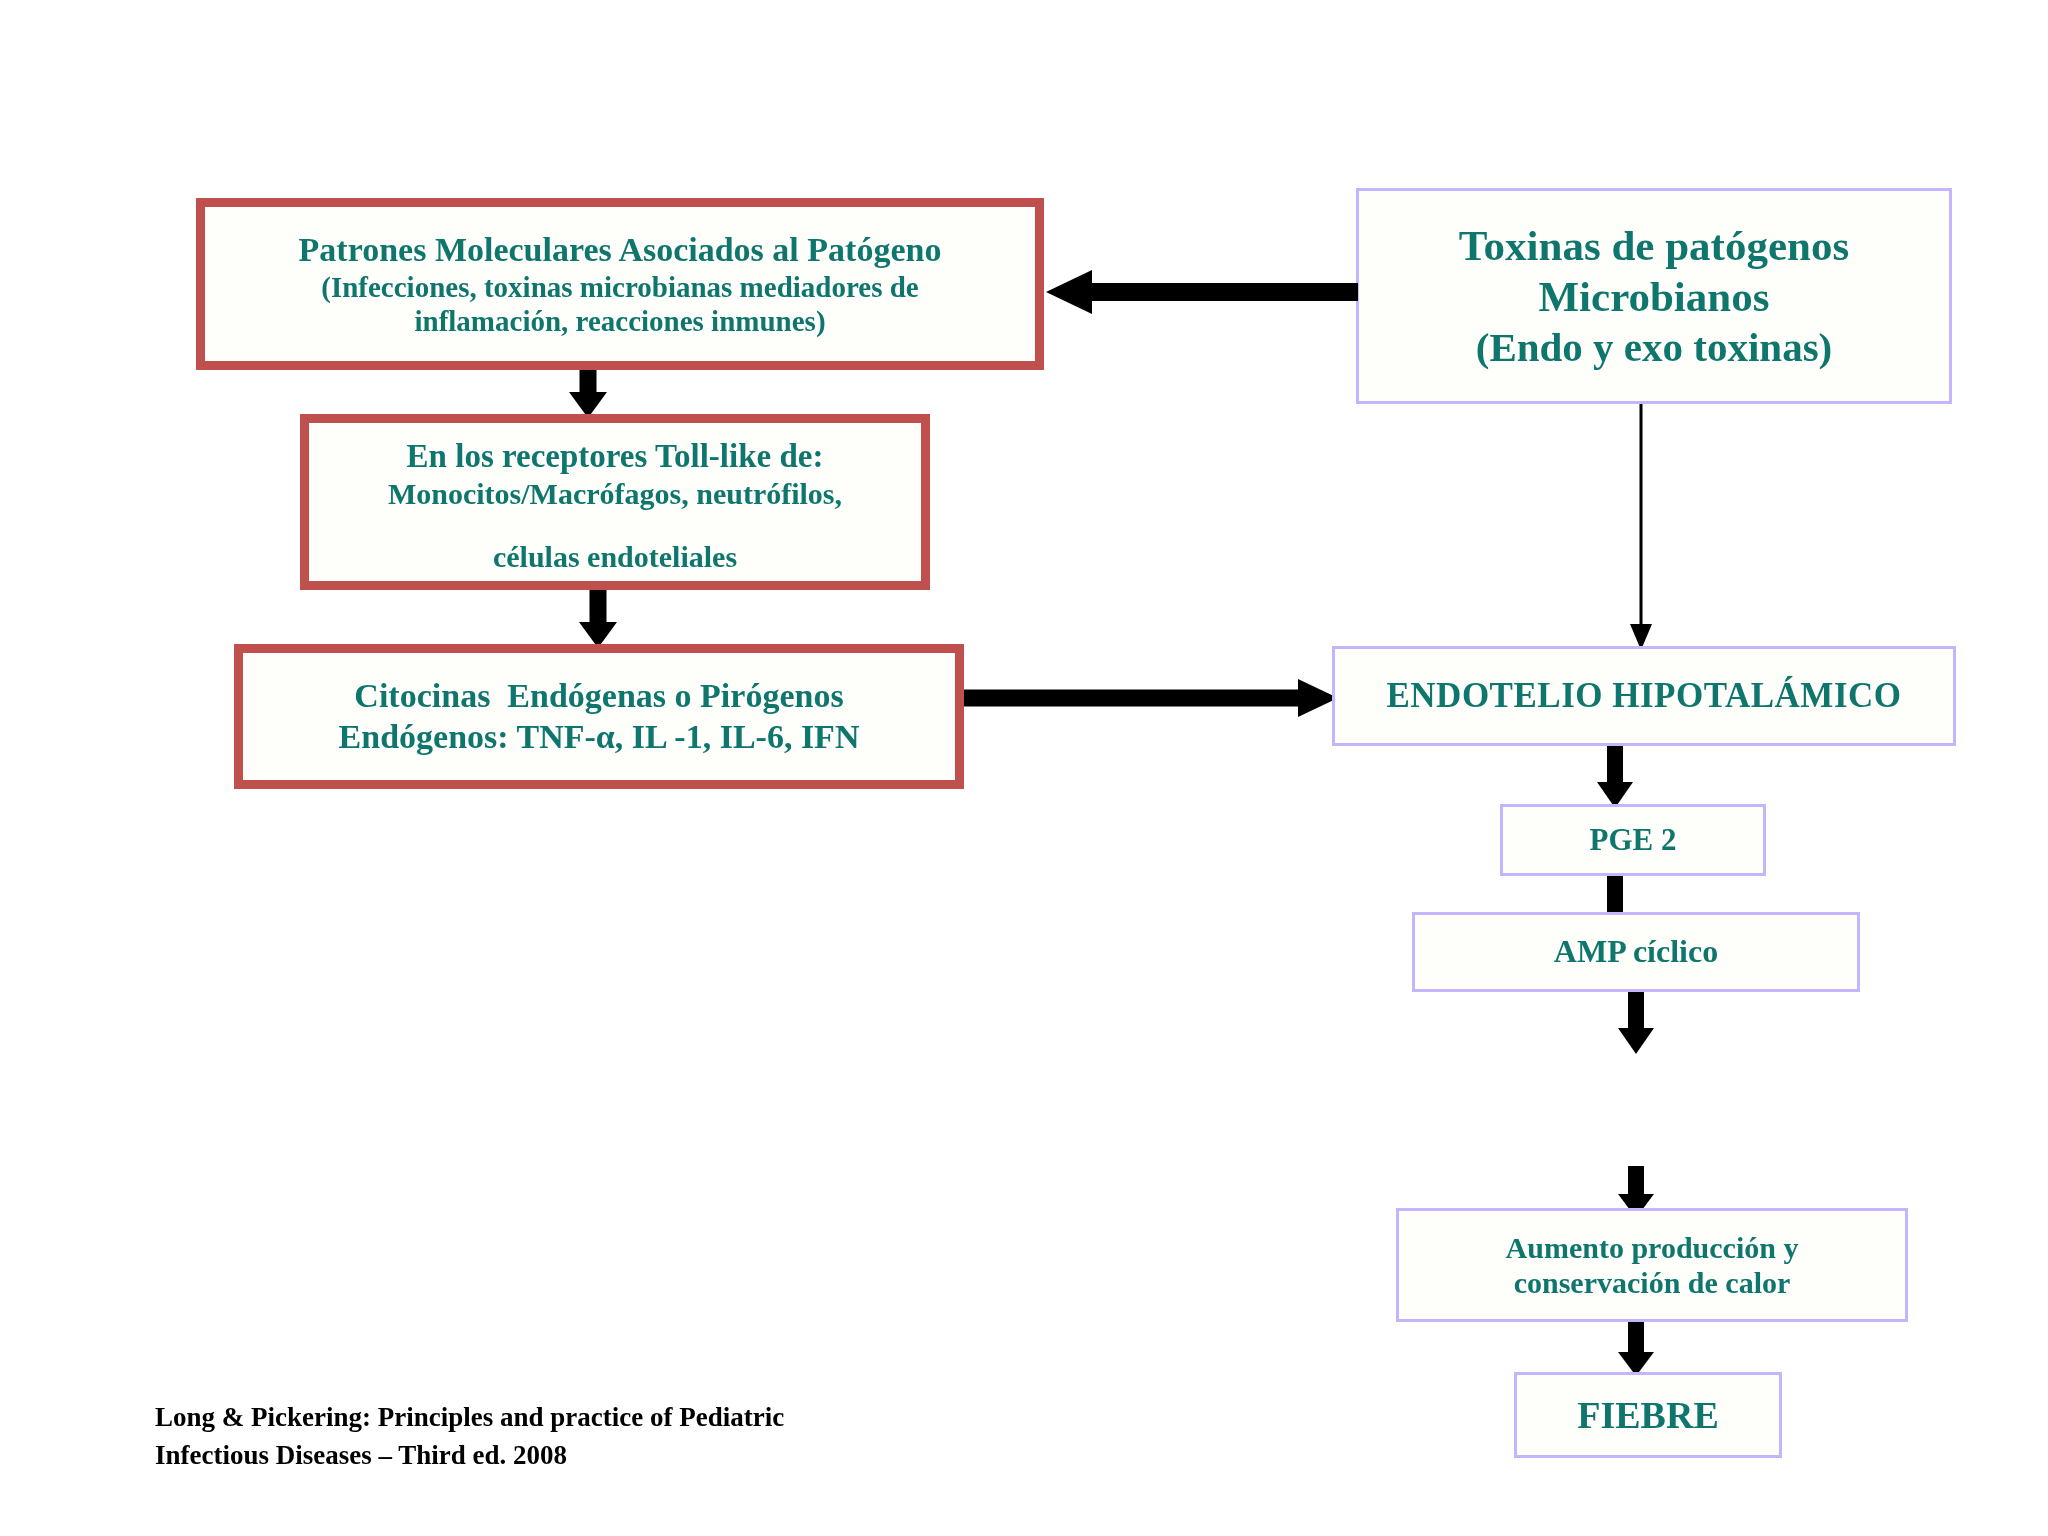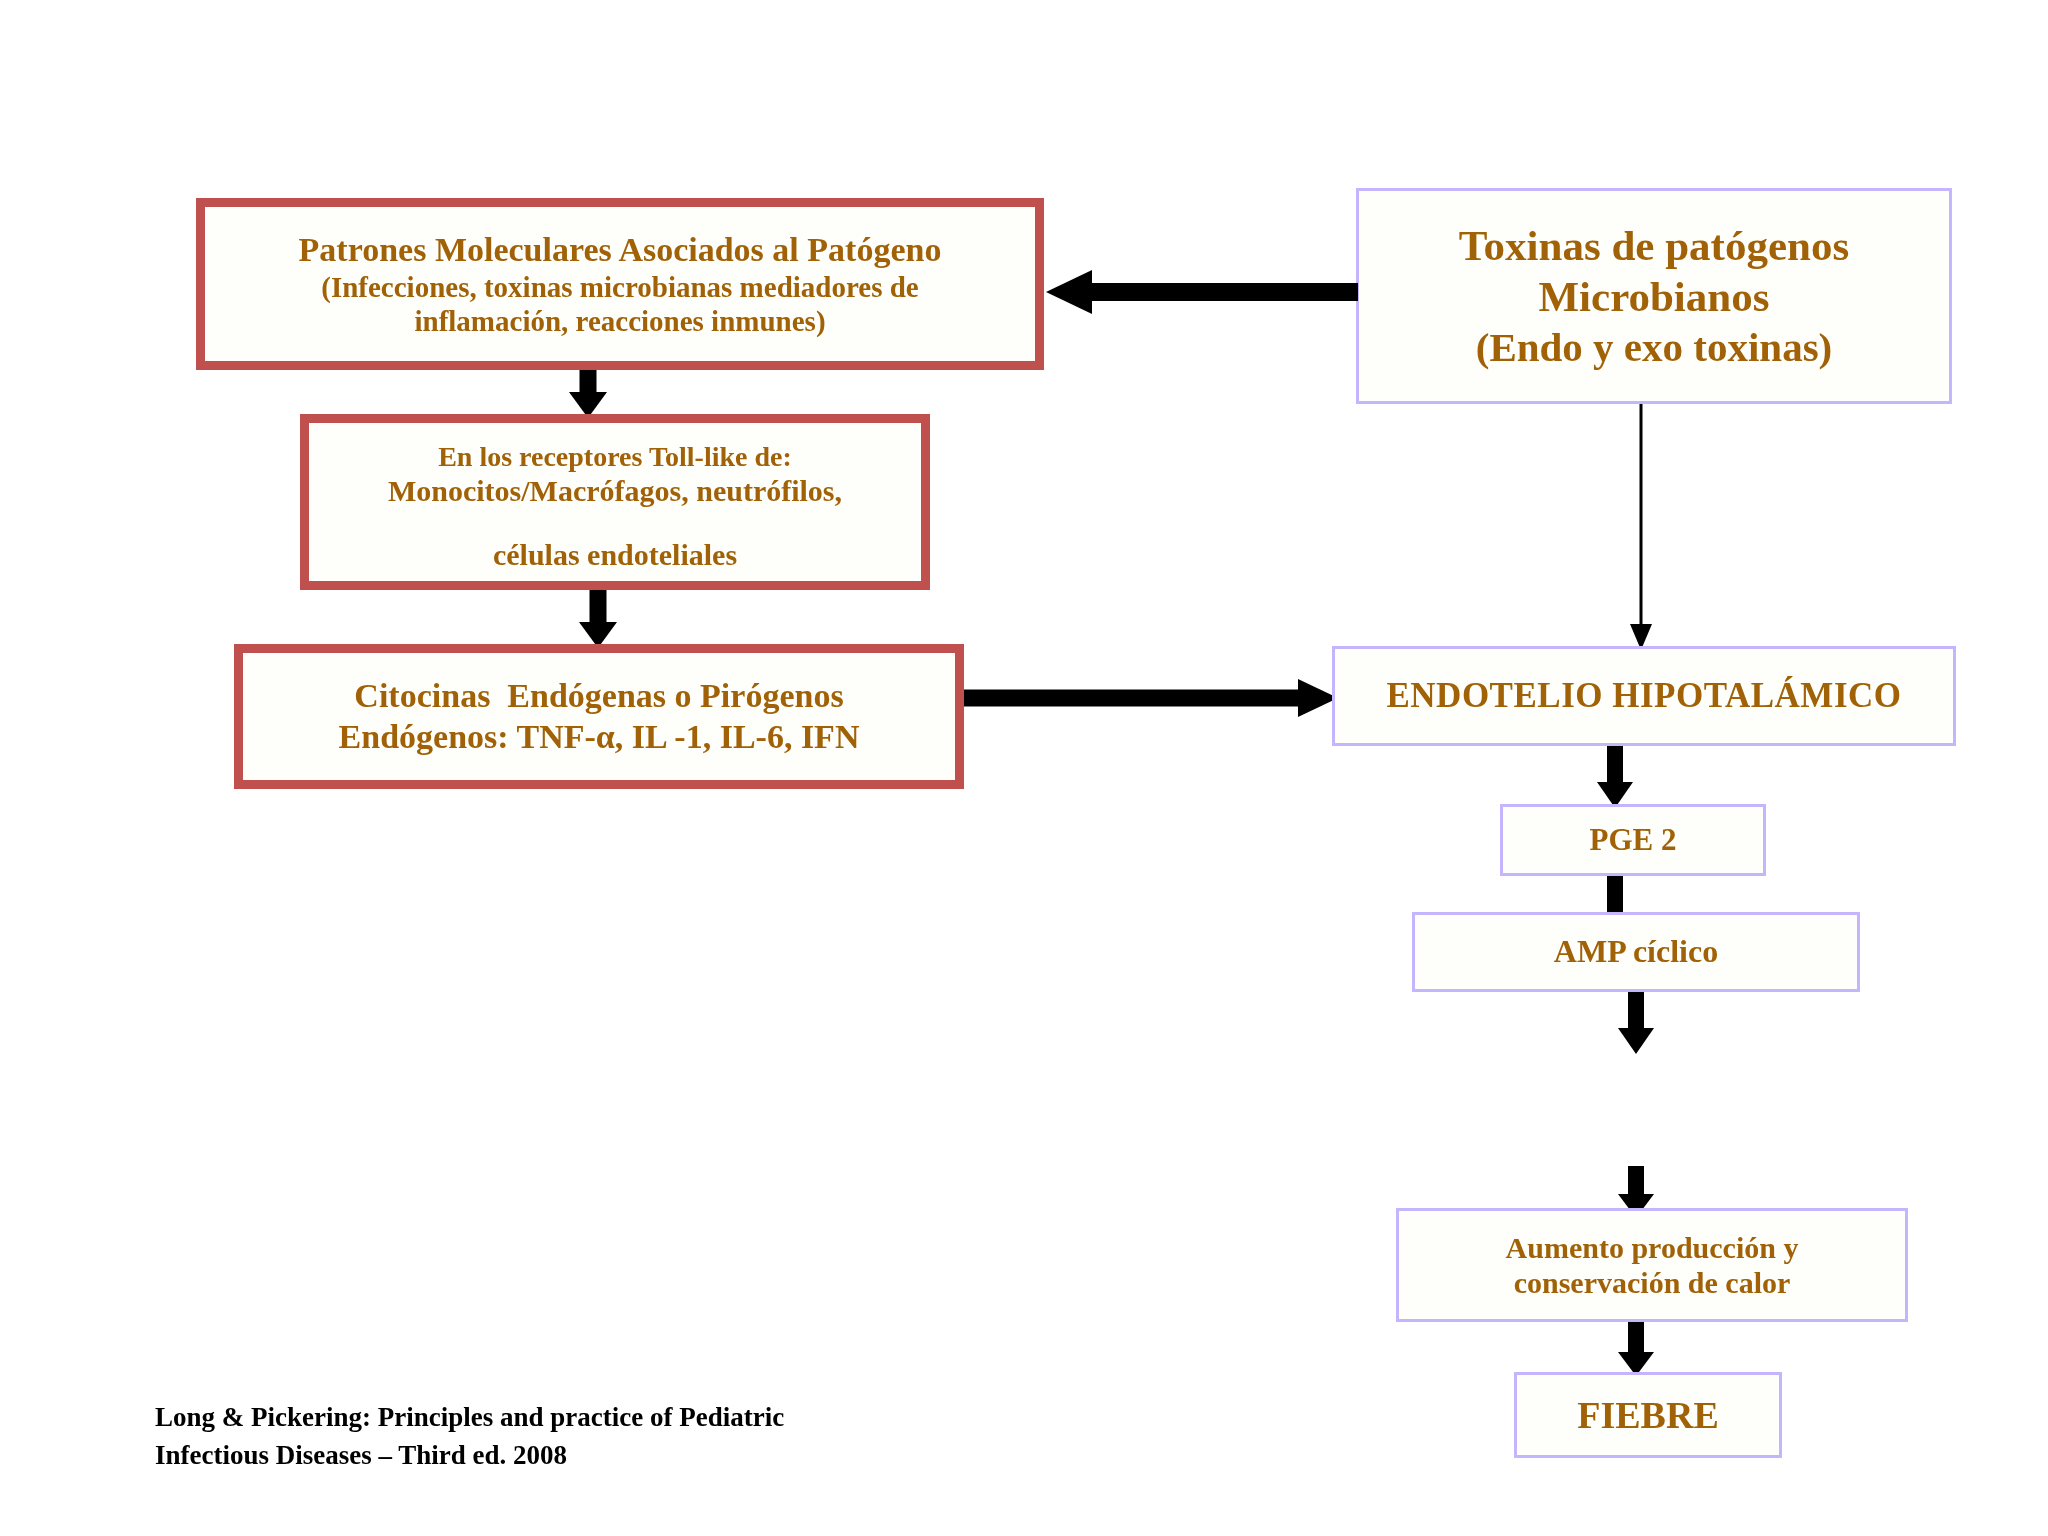--- a/index.html
+++ b/index.html
@@ -25,21 +25,21 @@
 
   
   .box{
     position:absolute;
     background:#FEFEFB;
     box-sizing:border-box;
     display:flex;
     flex-direction:column;
     align-items:center;
     justify-content:center;
-    color:#a16207;
+    color:#0f766e;
     font-weight:bold;
     line-height:1.18;
     text-align:center;
   }
   .box.dull{border:9px solid #C0504D;}
   .box.vivid{border:3px solid #c4b5fd;}
   .box .l{display:block;white-space:pre;}
 
   
   .arrow-v{position:absolute;}
@@ -102,21 +102,21 @@
     <span class="l" style="font-size:29px;">(Infecciones, toxinas microbianas mediadores de</span>
     <span class="l" style="font-size:29px;">inflamación, reacciones inmunes)</span>
   </div>
 
   <div class="arrow-v" style="left:568px; top:370px; width:40px; height:48px;">
     <div class="shaft" style="width:17px;height:26px;"></div>
     <div class="head" style="border-left-width:19px;border-right-width:19px;border-top-width:26px;"></div>
   </div>
 
   <div class="box dull" style="left:300px; top:414px; width:630px; height:176px; font-size:31px;">
-    <span class="l" style="font-size:28px;margin-top:8px;">En los receptores Toll-like de:</span>
+    <span class="l" style="font-size:33px;margin-top:8px;">En los receptores Toll-like de:</span>
     <span class="l" style="font-size:30px;">Monocitos/Macrófagos, neutrófilos,</span>
     <span class="l" style="font-size:30px;margin-top:28px;">células endoteliales</span>
   </div>
 
   <div class="arrow-v" style="left:578px; top:590px; width:40px; height:58px;">
     <div class="shaft" style="width:17px;height:34px;"></div>
     <div class="head" style="border-left-width:19px;border-right-width:19px;border-top-width:26px;"></div>
   </div>
 
   <div class="box dull" style="left:234px; top:644px; width:730px; height:145px; font-size:34px;">

